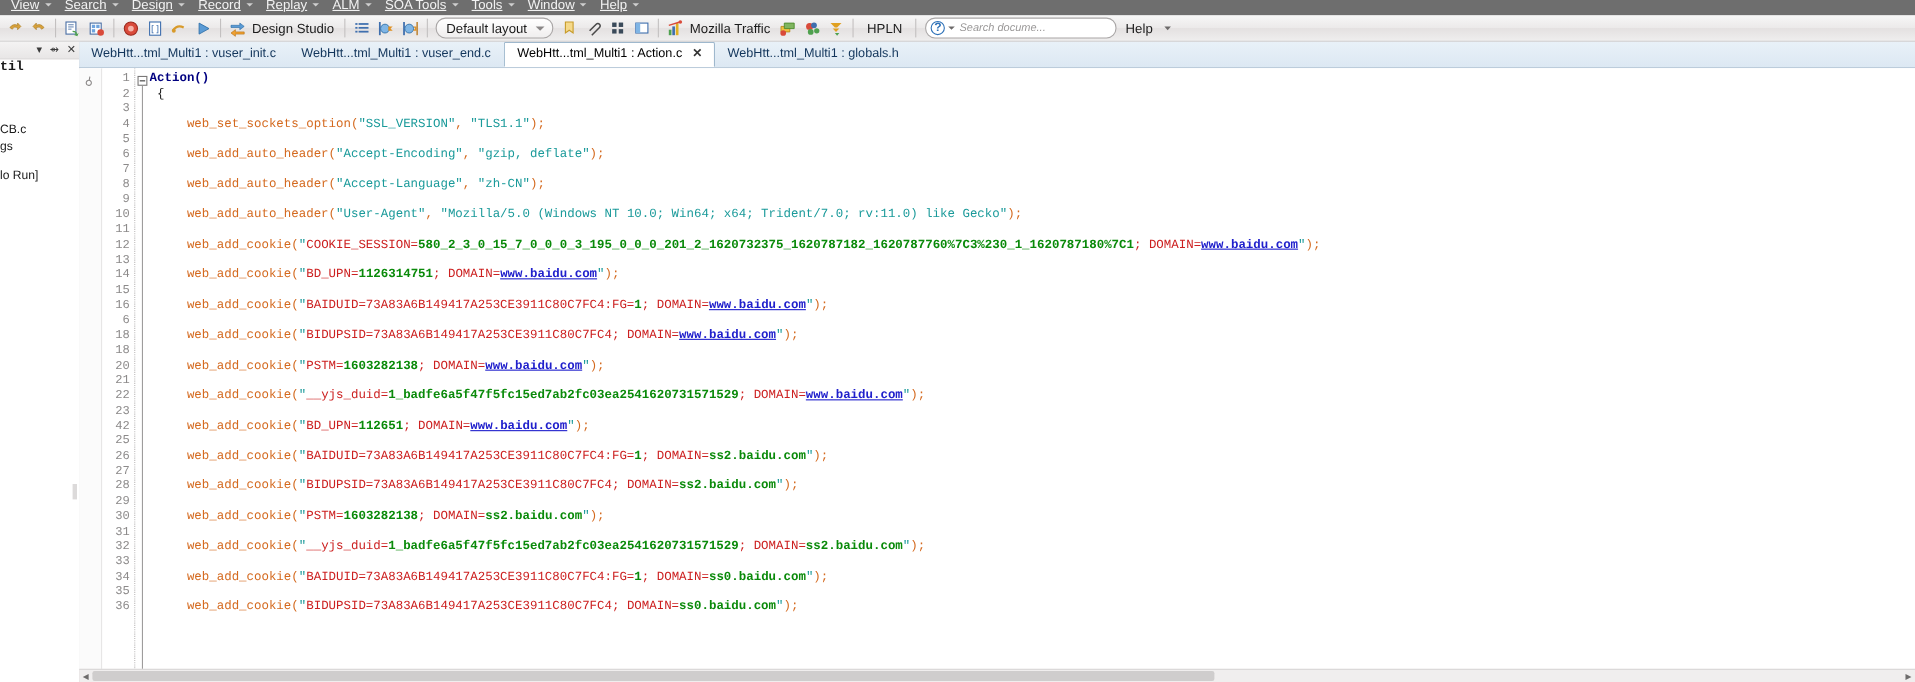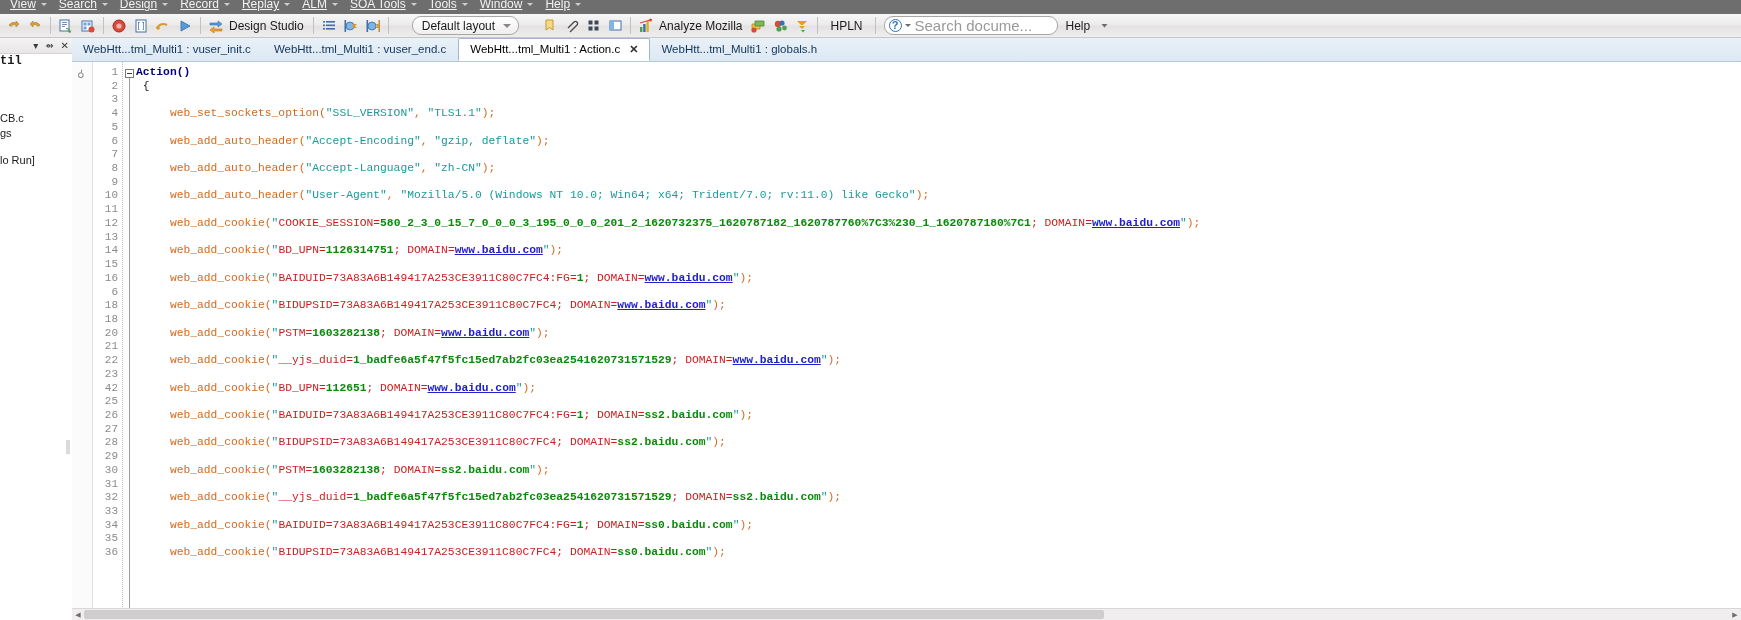--- a/index.html
+++ b/index.html
@@ -61,21 +61,21 @@
     font-size: 12px; color: #1c1c1c; padding: 0 5px 0 2px;
     white-space: nowrap; flex: 0 0 auto;
   }
   .tb-combo {
     height: 17px;
     border: 1px solid #a9a6a6;
     border-radius: 9px;
     background: linear-gradient(to bottom,#ffffff,#f0eeee);
     display: flex; align-items: center;
     padding: 0 4px 0 9px;
-    margin: 0 19px;
+    margin: 0 3px;
     font-size: 12px; color: #1a1a1a;
     white-space: nowrap; flex: 0 0 auto; justify-content: flex-end;
   }
   .tb-combo .cb-caret {
     margin-left: 8px; margin-right: 3px;
     width: 0; height: 0;
     border-left: 4px solid transparent;
     border-right: 4px solid transparent;
     border-top: 4px solid #8a8787;
   }
@@ -98,21 +98,21 @@
   }
   .tb-search .scaret {
     margin: 0 4px 0 3px;
     width: 0; height: 0;
     border-left: 3px solid transparent;
     border-right: 3px solid transparent;
     border-top: 3px solid #6d6a6a;
     flex: 0 0 auto;
   }
   .tb-search .splaceholder {
-    font-size: 15px; color: #9a9898; 
+    font-size: 10px; color: #9a9898; font-style: italic;
     white-space: nowrap; overflow: hidden;
   }
   .tb-hpln {
     font-size: 12px; color: #1c1c1c; padding: 0 8px;
     white-space: nowrap; flex: 0 0 auto;
   }
   .tb-help {
     font-size: 12px; color: #1c1c1c; padding: 0 3px 0 8px;
     white-space: nowrap; flex: 0 0 auto;
   }
@@ -454,21 +454,21 @@
 
     <div class="tb-btn">
       <svg class="ico" width="16" height="16" viewBox="0 0 16 16">
         <rect x="2" y="9" width="2.4" height="5" fill="#4fa14f"></rect>
         <rect x="5.2" y="6" width="2.4" height="8" fill="#3f6fae"></rect>
         <rect x="8.4" y="3" width="2.4" height="11" fill="#e0b020"></rect>
         <path d="M2 5 l10 -3" stroke="#d94a3a" stroke-width="1.2"></path>
         <circle cx="12.5" cy="2" r="1.6" fill="#d94a3a"></circle>
       </svg>
     </div>
-    <div class="tb-text">Analyze Mozilla</div>
+    <div class="tb-text">Mozilla Traffic</div>
 
     <div class="tb-btn">
       <svg class="ico" width="16" height="16" viewBox="0 0 16 16">
         <path d="M2 6 h8 v5 h-8 z" fill="#f0c040" stroke="#b88a18" stroke-width="0.8"></path>
         <path d="M5 3 h9 v5 h-9 z" fill="#7fb55f" stroke="#4a8a2a" stroke-width="0.8"></path>
         <circle cx="4" cy="12" r="2.6" fill="#d94a3a"></circle>
       </svg>
     </div>
     <div class="tb-btn">
       <svg class="ico" width="16" height="16" viewBox="0 0 16 16">

